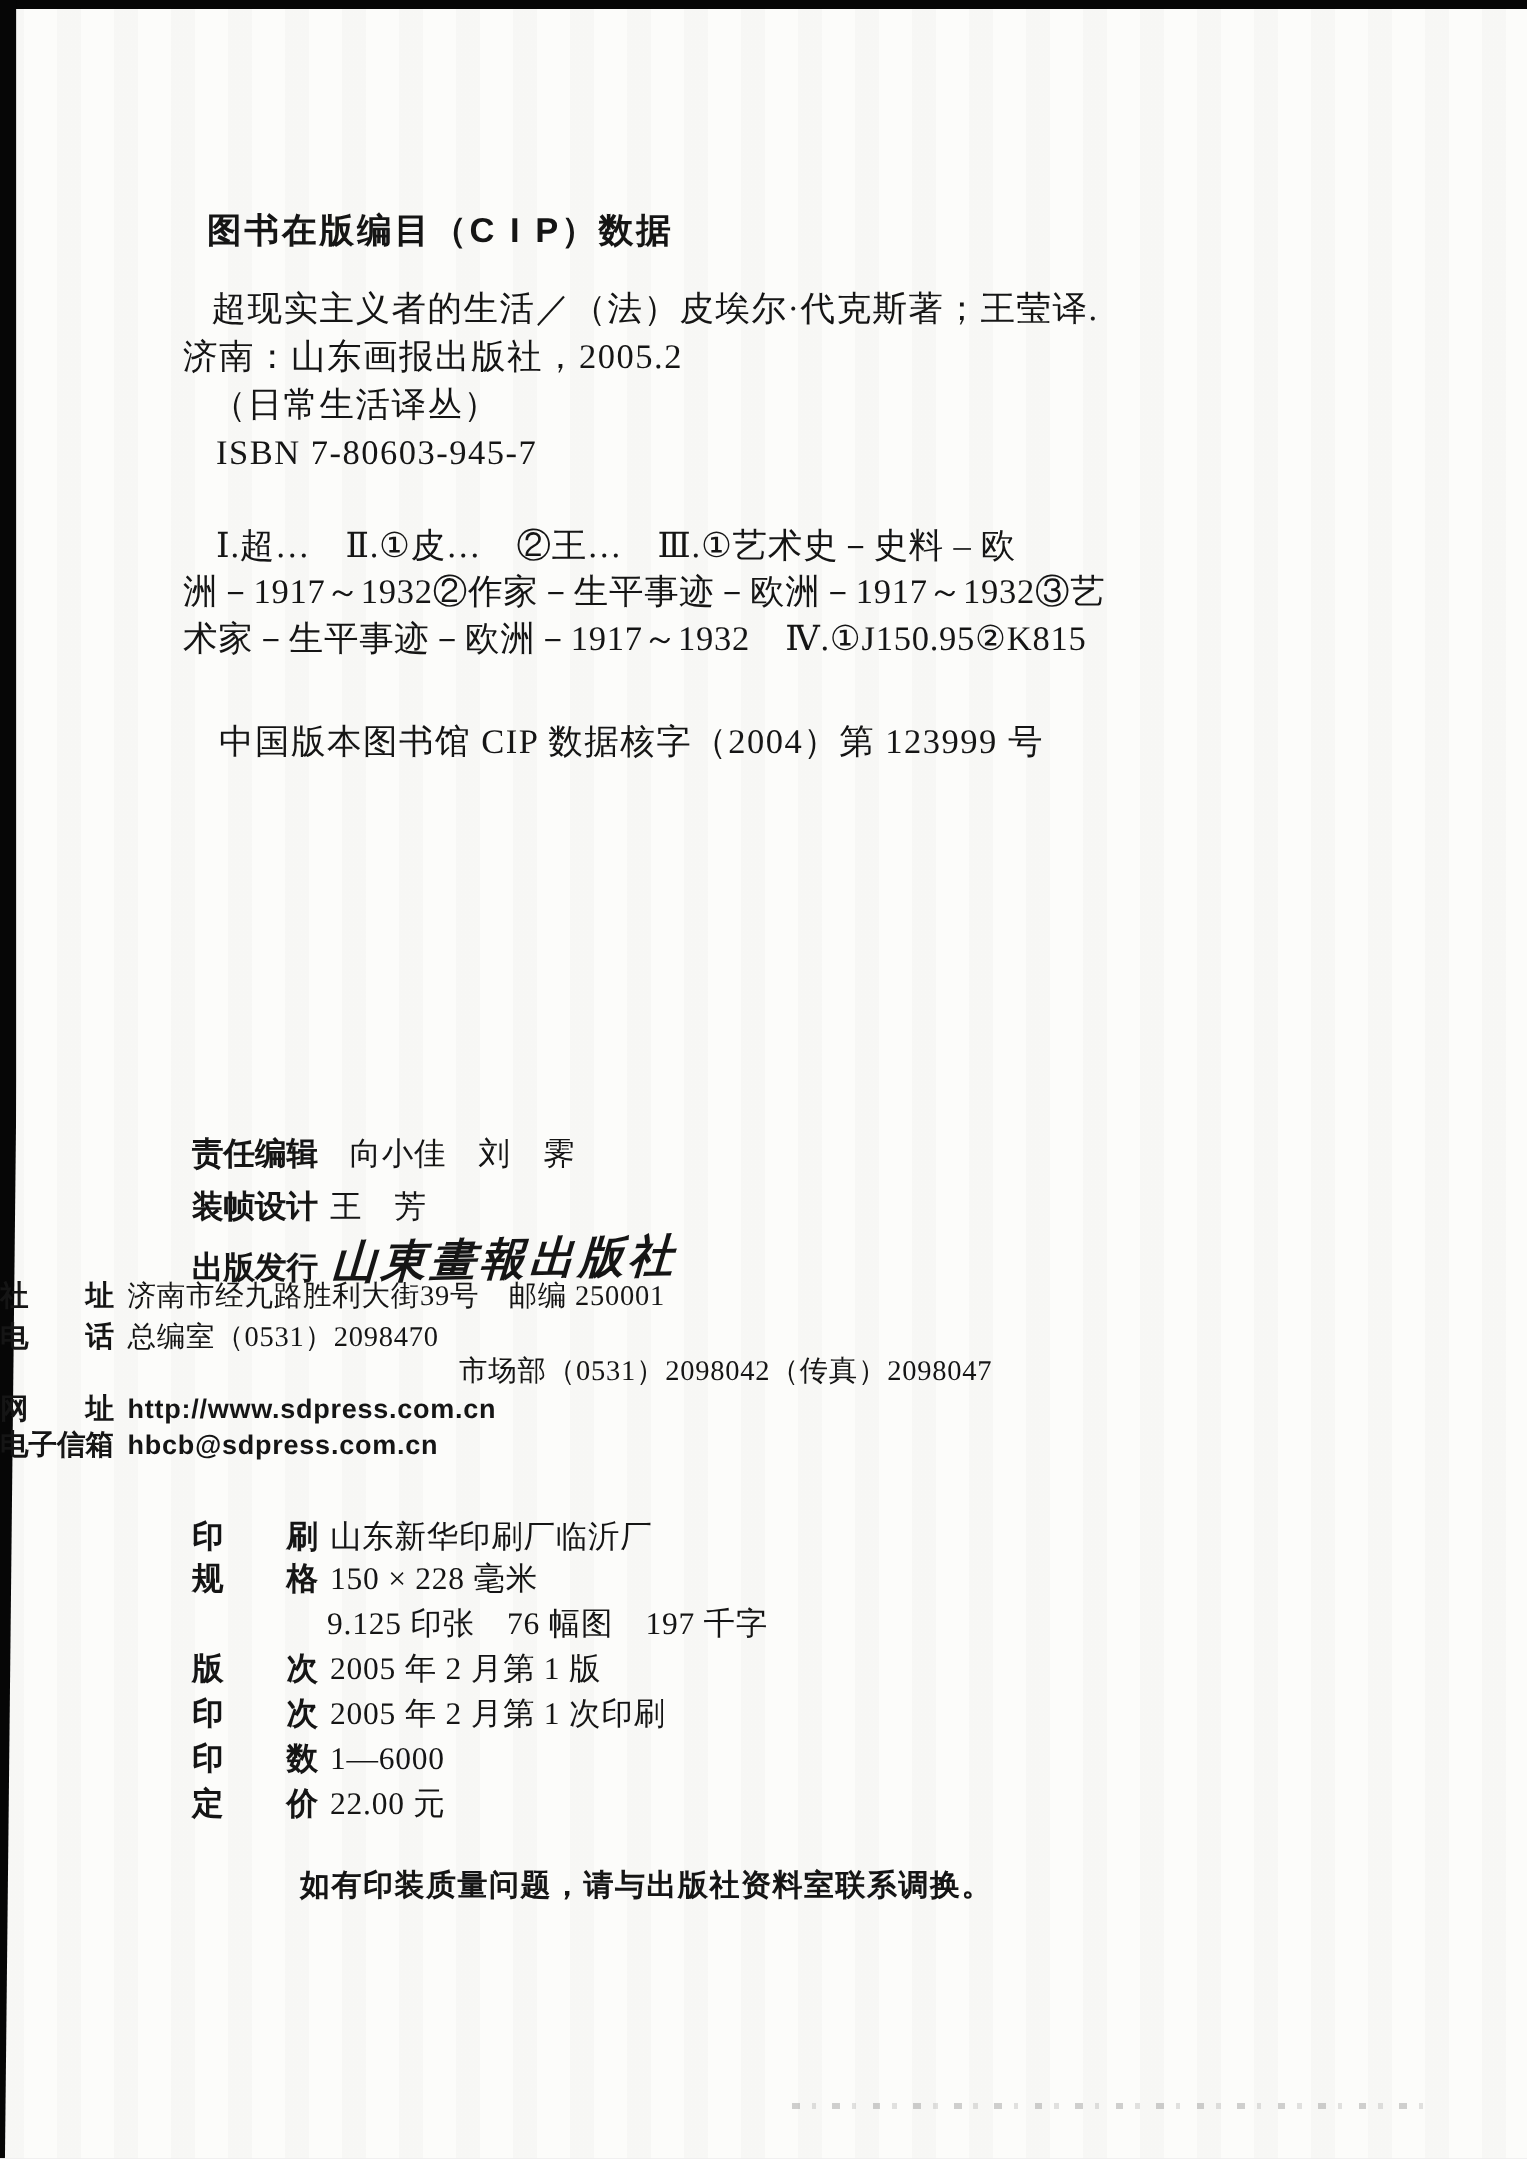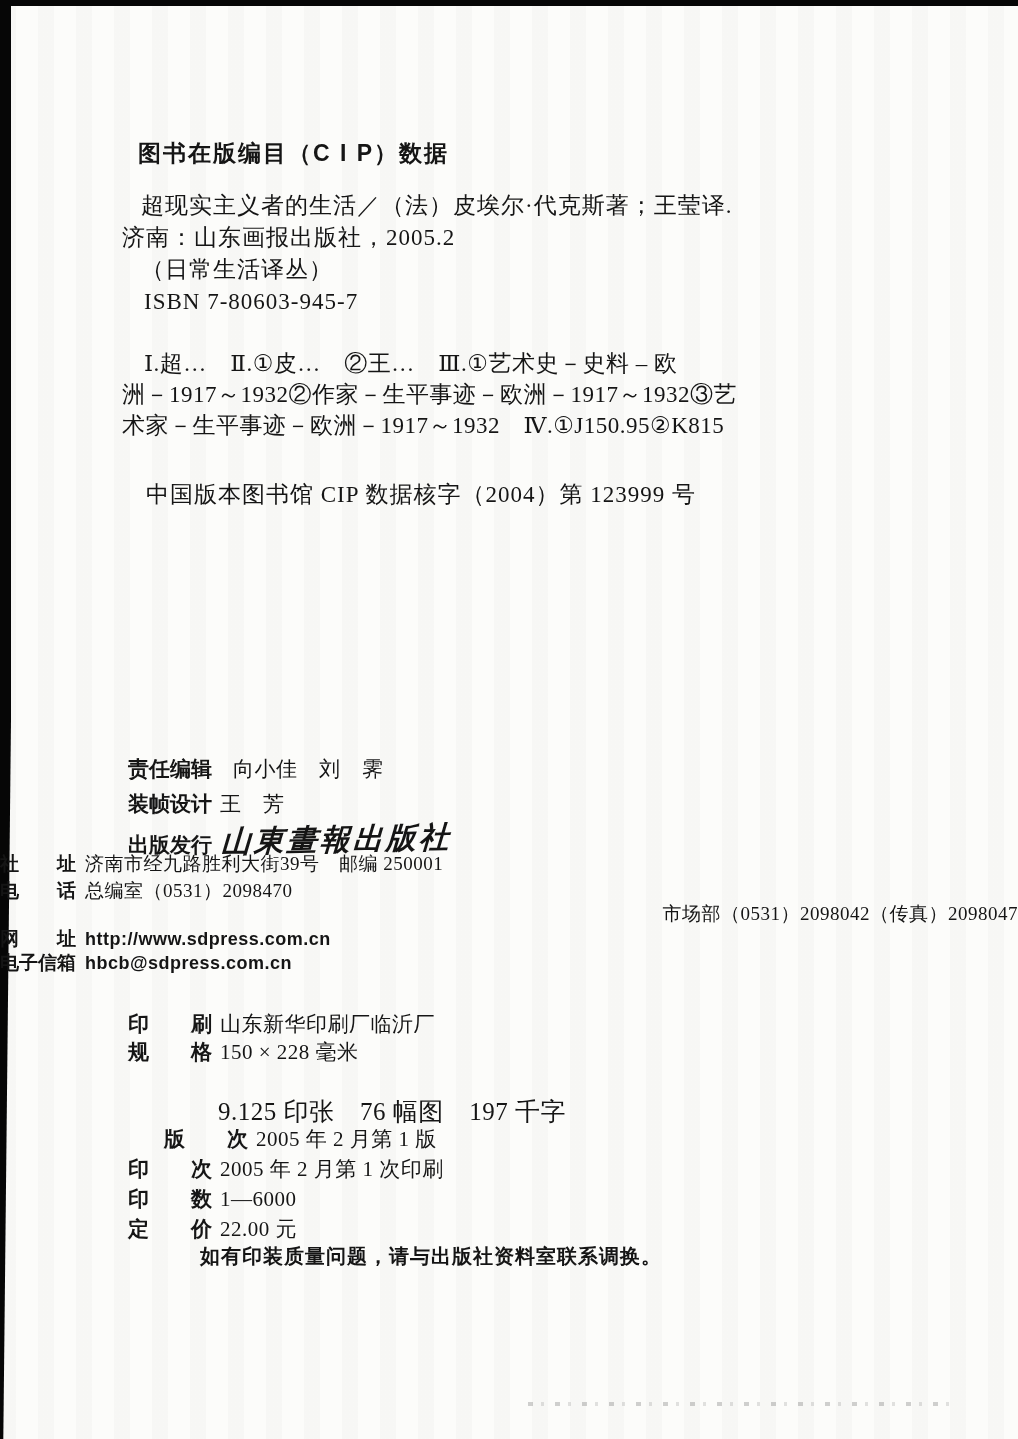--- a/index.html
+++ b/index.html
@@ -39,36 +39,36 @@
   .ind2{text-indent:22px;}
   .cip-record{
     position:absolute;left:146px;top:479px;
     font-size:23px;letter-spacing:1px;white-space:nowrap;
   }
 
   
   .colophon{position:absolute;left:0;top:755px;width:100%;}
   .crow{display:flex;align-items:baseline;white-space:nowrap;}
   .crow.main,.crow.pub{padding-left:128px;font-size:21px;}
-  .crow.maincont{padding-left:218px;font-size:25px;margin-top:27px;}
+  .crow.maincont{padding-left:218px;font-size:21px;}
   .crow.sub{font-size:19px;}
   .crow.subcont{padding-left:306px;font-size:19px;}
   .lbl{
     flex:0 0 auto;
     font-family:"Liberation Sans","DejaVu Sans",sans-serif;font-weight:700;
     text-align:justify;text-align-last:justify;
   }
   .main .lbl,.pub .lbl{width:84px;margin-right:8px;font-size:21px;}
   .sub .lbl{width:76px;margin-right:9px;}
   .val{letter-spacing:0.5px;}
   
   .r1{height:35px;gap:13px;}.r2{height:32px;}.r3{height:29px;}
-  .r4{height:27px;}.r5{height:23px;}.r6{height:25px;justify-content:flex-end;}
+  .r4{height:27px;}.r5{height:23px;}.r6{height:25px;}
   .r7{height:24px;}.r8{height:28px;}.r9{height:28px;margin-top:32px;}
-  .r10{height:30px;}.r11{height:30px;}.r12{height:30px;margin-left:36px;}
+  .r10{height:30px;}.r11{height:30px;}.r12{height:30px;}
   .r13{height:30px;}.r14{height:30px;}.r15{height:30px;}
   
   .r7 .val,.r8 .val{
     font-family:"Liberation Sans","DejaVu Sans",sans-serif;
     font-weight:700;font-size:18px;letter-spacing:0.5px;
   }
   .pubname{
     display:inline-block;
     font-family:"DejaVu Serif","Liberation Serif",serif;
     font-weight:700;font-style:italic;

